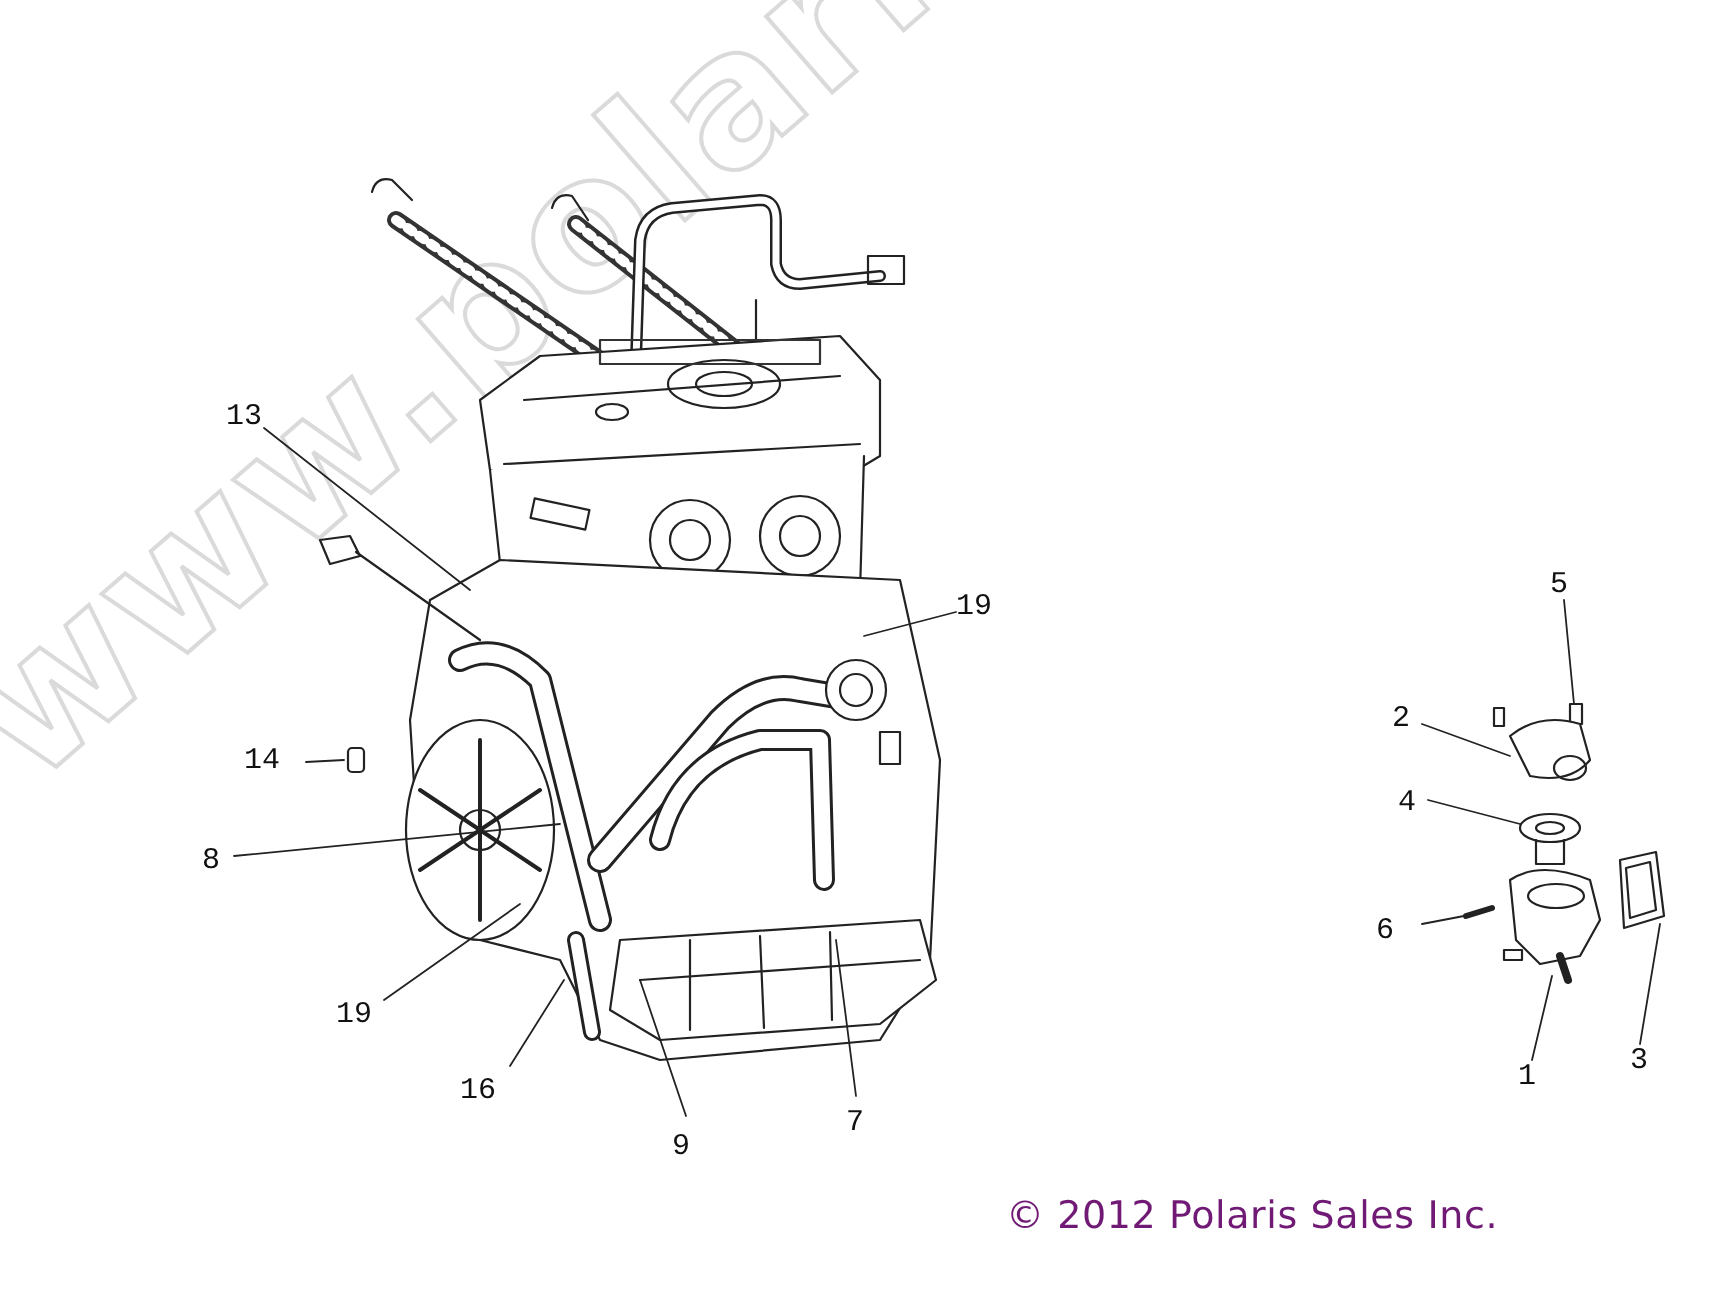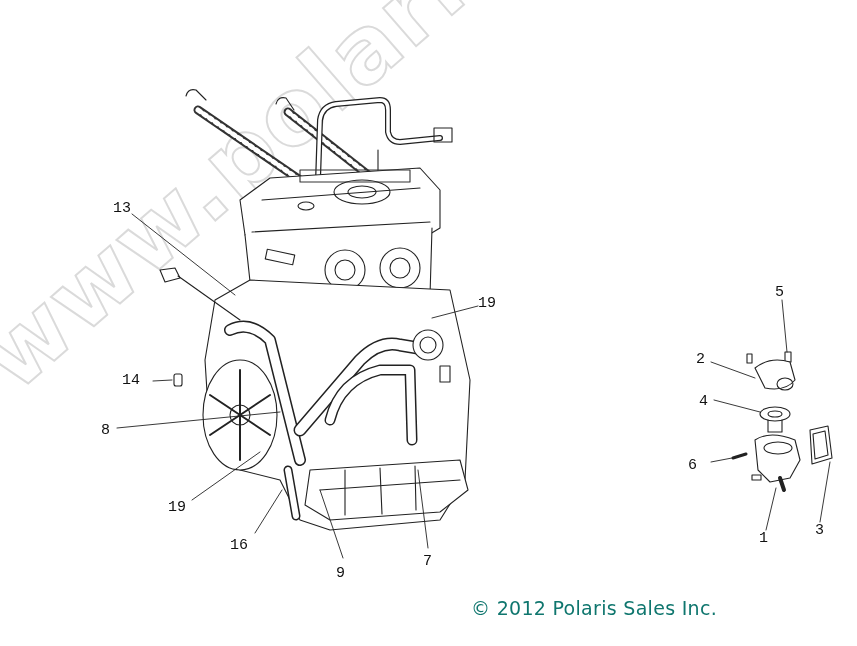--- a/index.html
+++ b/index.html
@@ -1,19 +1,19 @@
 <!DOCTYPE html>
 <html><head>
 <meta charset="utf-8">
 <style>
   html, body { margin: 0; padding: 0; background: #ffffff; }
   body { width: 857px; height: 646px; position: relative; overflow: hidden; font-family: "DejaVu Sans", sans-serif; }
   #canvas { position: absolute; left: 0; top: 0; width: 857px; height: 646px; }
   .callout { position: absolute; font-family: Liberation Mono, monospace; font-size: 15px; color: #111; line-height: 1; }
-  .copyright { position: absolute; left: 471px; top: 597px; font-family: "DejaVu Sans", sans-serif; font-size: 19px; color: #0f766e; letter-spacing: 0.3px; }
+  .copyright { position: absolute; left: 503px; top: 597px; font-family: "DejaVu Sans", sans-serif; font-size: 19px; color: #701a75; letter-spacing: 0.3px; }
   .watermark { position: absolute; left: -40px; top: 330px; transform-origin: 0 0; transform: rotate(-41deg);
     font-family: "DejaVu Sans", sans-serif; font-weight: bold; font-size: 92px; color: transparent;
     -webkit-text-stroke: 2px #d9d9d9; white-space: nowrap; letter-spacing: 2px; opacity: 0.95; pointer-events: none; }
 </style>
 </head>
 <body>
 
 <div id="canvas">
 
   <div class="watermark">www.polaris-ersatzteile.de</div>

